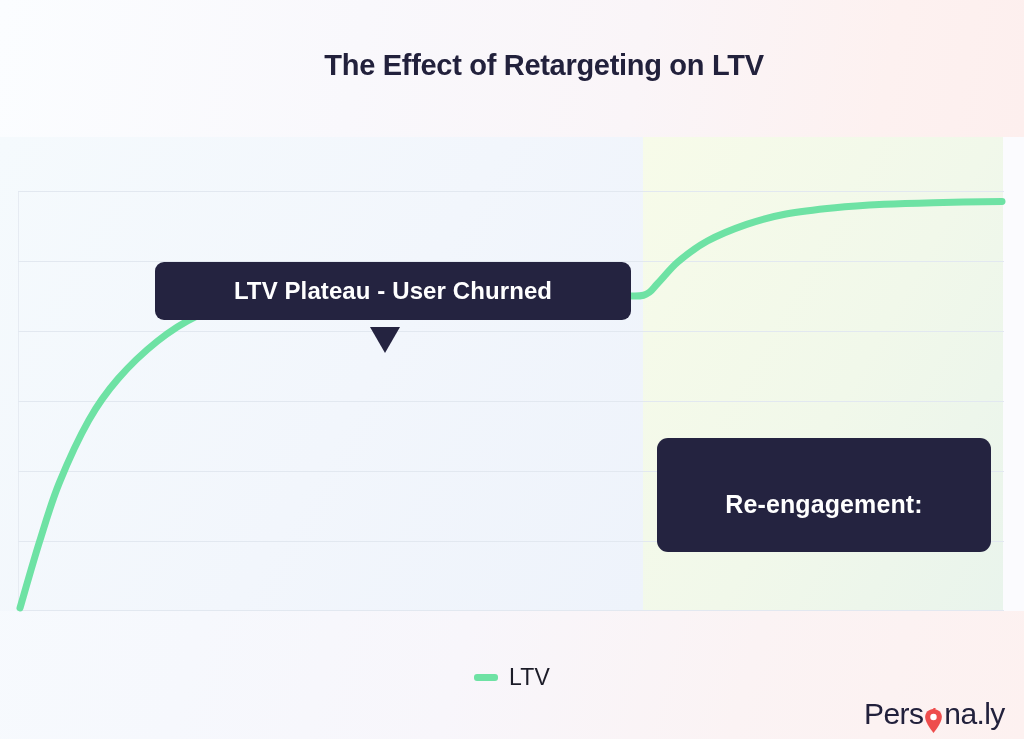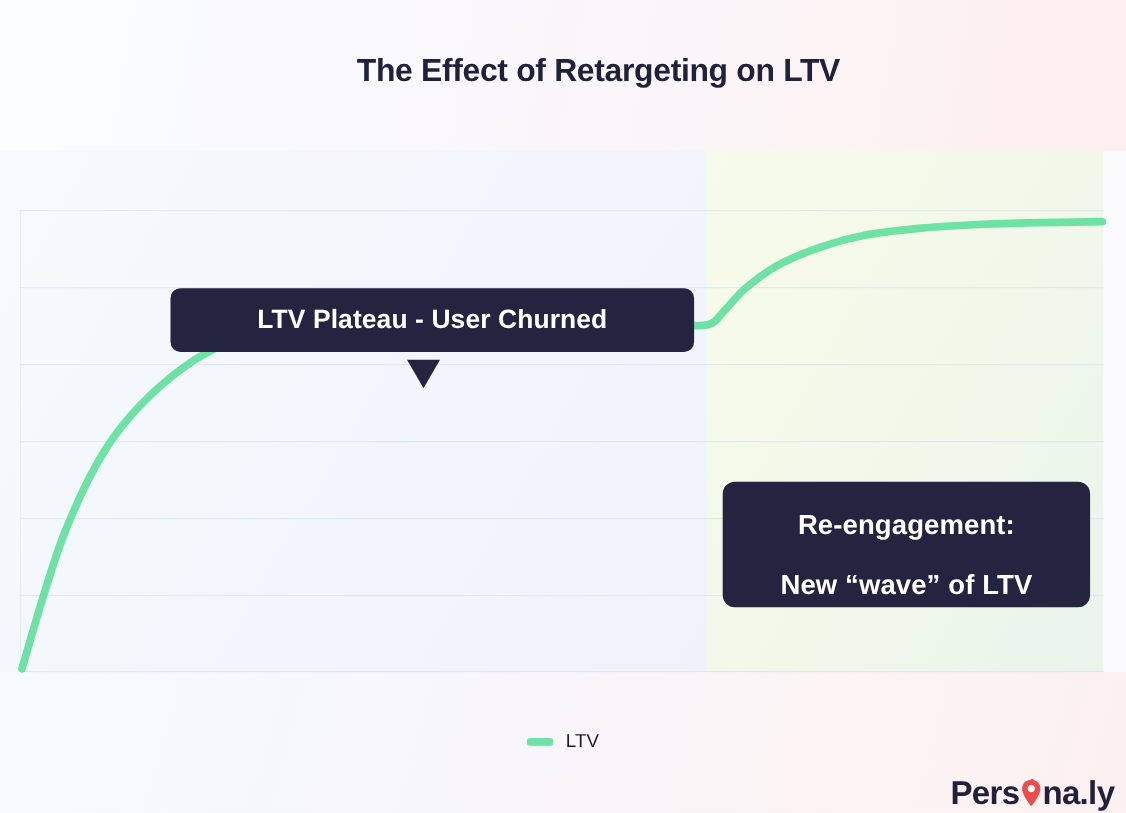--- a/index.html
+++ b/index.html
@@ -170,37 +170,36 @@
     justify-content: center;
     gap: 11px;
   }
   .legend-swatch {
     width: 24px;
     height: 7px;
     border-radius: 3px;
     background: #6ee2a4;
   }
   .legend-label {
-    font-size: 17px;
+    font-size: 23px;
     color: #1c1c28;
     letter-spacing: 0.2px;
   }
 
   
   .logo {
     position: absolute;
     left: 864px;
     top: 697px;
     display: flex;
-    align-items: flex-start;
+    align-items: flex-end;
     font-size: 30px;
-    font-weight: bold;
+    font-weight: normal;
     color: #22213c;
     letter-spacing: -0.6px;
-    margin-top: 8px;
   }
   .logo-pin {
     position: relative;
     display: inline-block;
     width: 19px;
     height: 26px;
     margin: 0 1px;
     top: 3px;
   }
   .logo-pin svg { display: block; }
@@ -235,21 +234,20 @@
     </svg>
   </div>
 
   <div class="callout callout-1">
     <span class="callout-text">LTV Plateau - User Churned</span>
   </div>
   <div class="callout-tail"></div>
 
   <div class="callout callout-2">
     <span class="callout-text">Re-engagement:</span>
-    <span class="callout-text">New “wave” of LTV</span>
   </div>
 
   <div class="legend">
     <span class="legend-swatch"></span>
     <span class="legend-label">LTV</span>
   </div>
 
   <div class="logo">
     <span>Pers</span>
     <span class="logo-pin">

